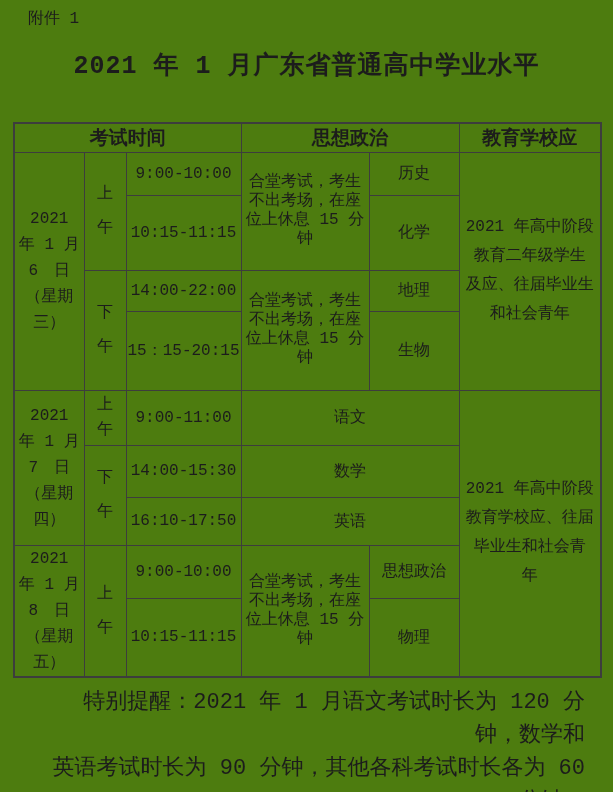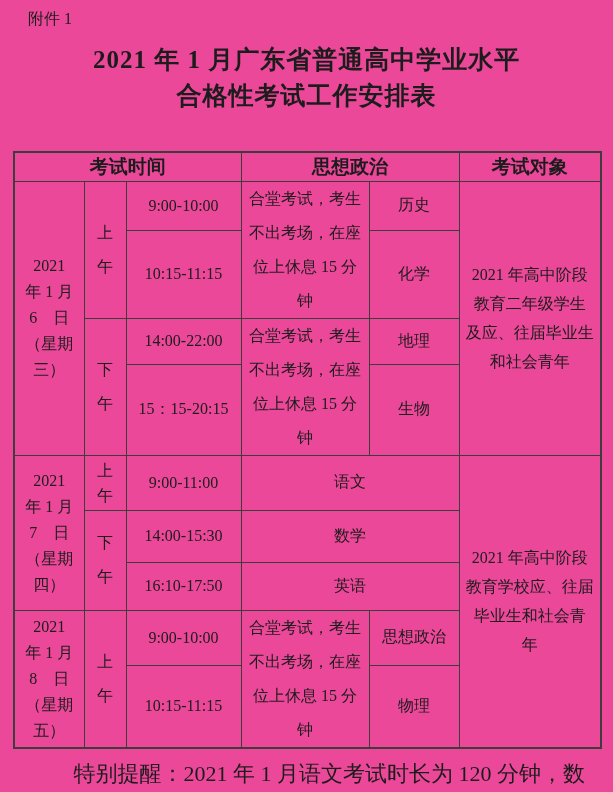--- a/index.html
+++ b/index.html
@@ -4,32 +4,32 @@
 <style>
   html, body {
     margin: 0;
     padding: 0;
     background: #ffffff;
   }
   .page {
     position: relative;
     width: 613px;
     height: 792px;
-    background: #ec4899;
+    background: #4d7c0f;
     color: #1c1c1c;
-    font-family: Liberation Serif, serif;
+    font-family: Liberation Mono, monospace;
     overflow: hidden;
   }
   .attachment {
     margin: 9px 0 0 28px;
     font-size: 16px;
     line-height: 20px;
   }
   .title {
-    margin-top: 13px;
+    margin-top: 20px;
     text-align: center;
     font-weight: bold;
     font-size: 25px;
     line-height: 36px;
     letter-spacing: 1px;
   }
   table.schedule {
     margin: 37px 0 0 13px;
     width: 587px;
     border-collapse: collapse;
@@ -62,21 +62,21 @@
   td.ampm.single {
     line-height: 25px;
   }
   td.time {
     text-align: left;
     padding-left: 7px;
     font-size: 16.5px;
   }
   td.note {
     white-space: pre-line;
-    line-height: 34px;
+    line-height: 19px;
   }
   td.subject {
     font-size: 17px;
   }
   td.audience {
     text-align: left;
     padding-left: 7px;
     padding-right: 2px;
     white-space: pre-line;
     line-height: 29px;
@@ -92,37 +92,36 @@
 </style>
 </head>
 <body>
 
 <div class="page">
 
   <div class="attachment">附件 1</div>
 
   <div class="title">
     <div>2021 年 1 月广东省普通高中学业水平</div>
-    <div>合格性考试工作安排表</div>
   </div>
 
   <table class="schedule">
     <colgroup>
       <col style="width:70px">
       <col style="width:42px">
       <col style="width:115px">
       <col style="width:128px">
       <col style="width:90px">
       <col style="width:142px">
     </colgroup>
     <tbody>
       <tr style="height:29px">
         <th colspan="3">考试时间</th>
         <th colspan="2">思想政治</th>
-        <th>考试对象</th>
+        <th>教育学校应</th>
       </tr>
 
       <tr style="height:43px">
         <td class="date" rowspan="4">2021
 年 1 月
 6　日
 （星期
 三）</td>
         <td class="ampm" rowspan="2">上
 午</td>

